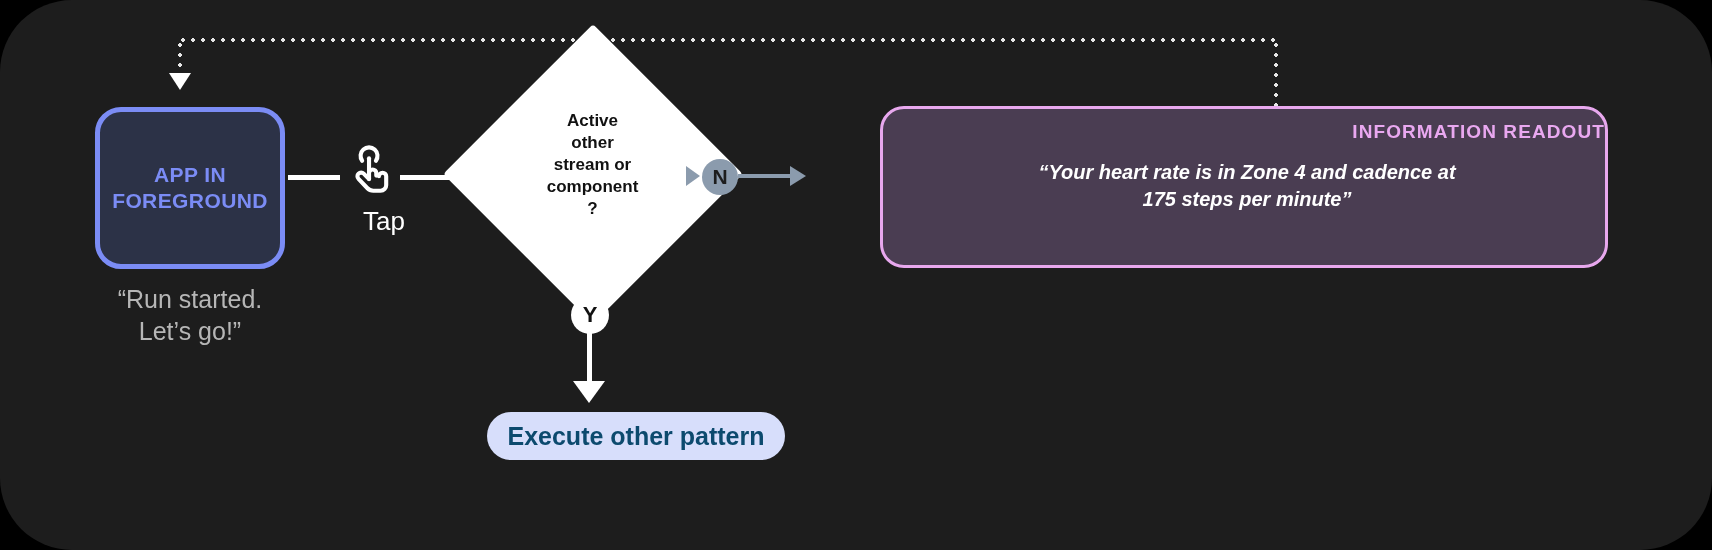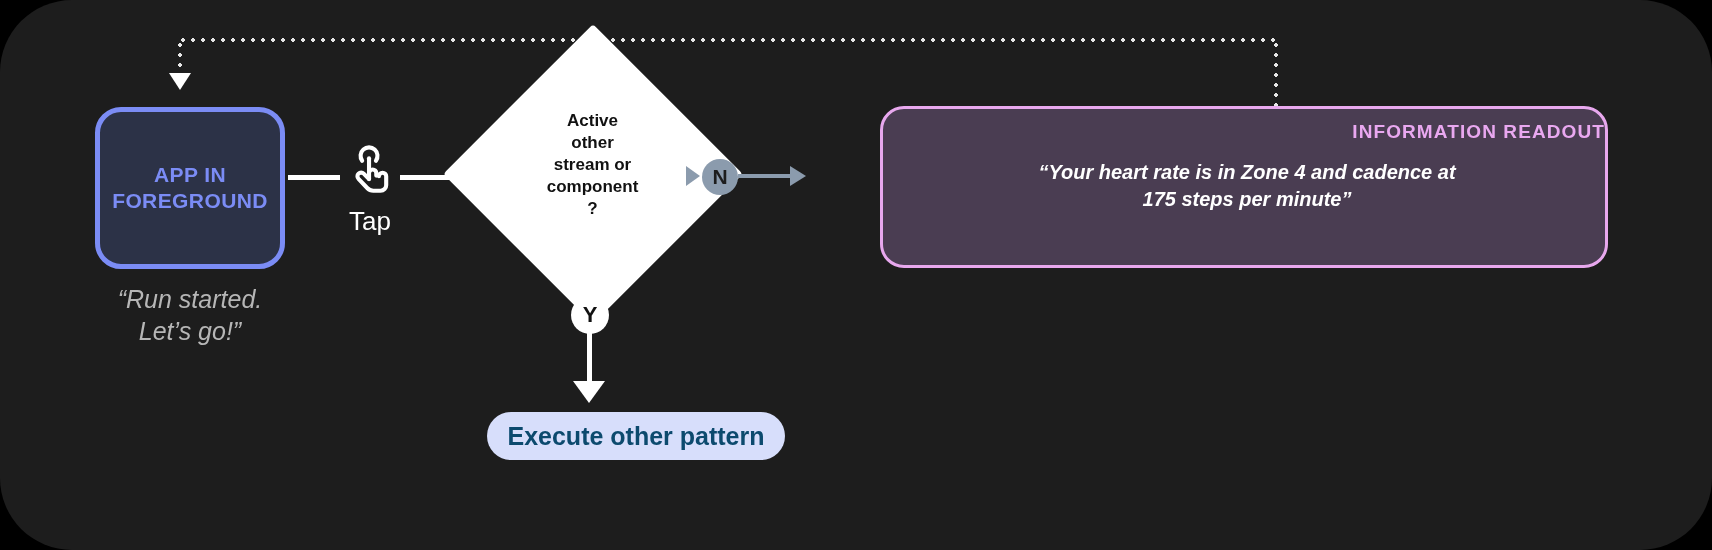--- a/index.html
+++ b/index.html
@@ -17,42 +17,42 @@
     display:flex;align-items:center;justify-content:center;
     box-sizing:border-box;
     margin-top:12px;
   }
   #app-box .lbl{
     color:#7b8cf5;font-size:21px;font-weight:bold;letter-spacing:.4px;
     text-align:center;line-height:1.22;
   }
   #app-caption{
     position:absolute;left:60px;top:283px;width:260px;
-    text-align:center;color:#b6b6b6;font-size:25px;font-style:italic;
+    text-align:center;color:#b6b6b6;font-size:25px;
     line-height:1.28;
   }
 
   
   .hline{position:absolute;background:#fff;height:5px;}
   .vline{position:absolute;background:#fff;width:5px;}
 
   #seg1{left:288px;top:175px;width:52px;}
   #seg2{left:400px;top:175px;width:78px;}
 
   
   #arrow-diamond{
     position:absolute;left:474px;top:160px;width:0;height:0;
     border-top:17px solid transparent;border-bottom:17px solid transparent;
     border-left:22px solid #fff;
   }
 
   
   #tap-wrap{position:absolute;left:338px;top:142px;width:64px;text-align:center;}
   #tap-label{
-    position:absolute;left:330px;top:206px;width:80px;text-align:center;
+    position:absolute;left:344px;top:206px;width:80px;text-align:center;
     color:#fff;font-size:26px;
   }
 
   
   #diamond{
     position:absolute;left:487px;top:68px;width:212px;height:212px;
     background:#fff;transform:rotate(45deg);border-radius:4px;
   }
   #diamond-text{
     position:absolute;left:505px;top:110px;width:175px;

